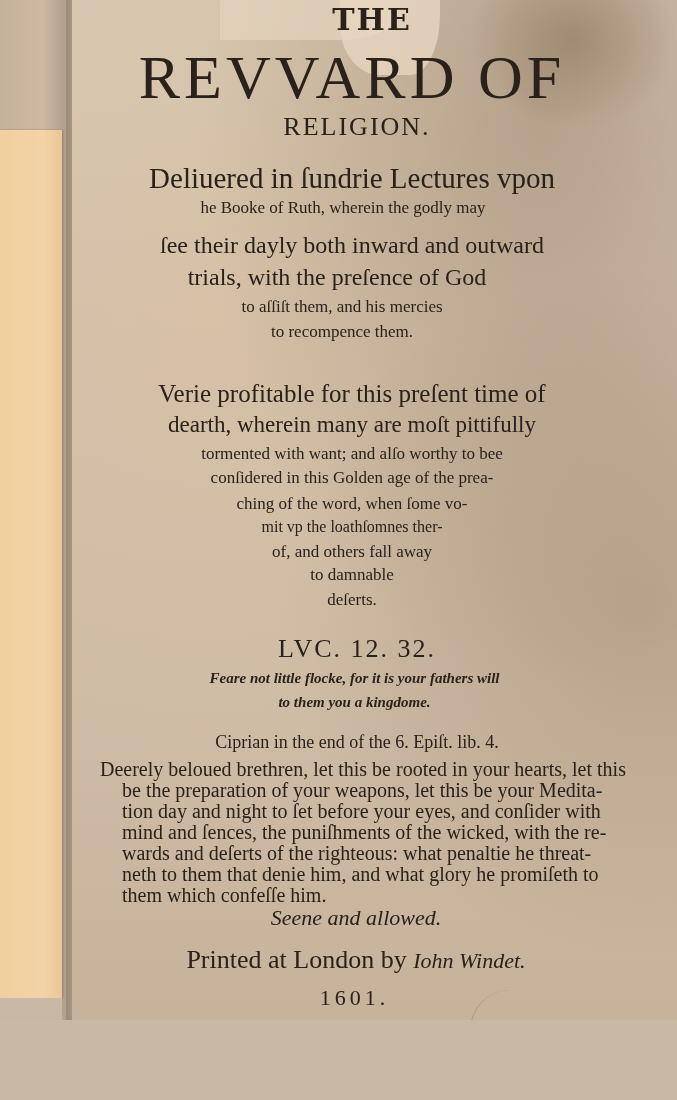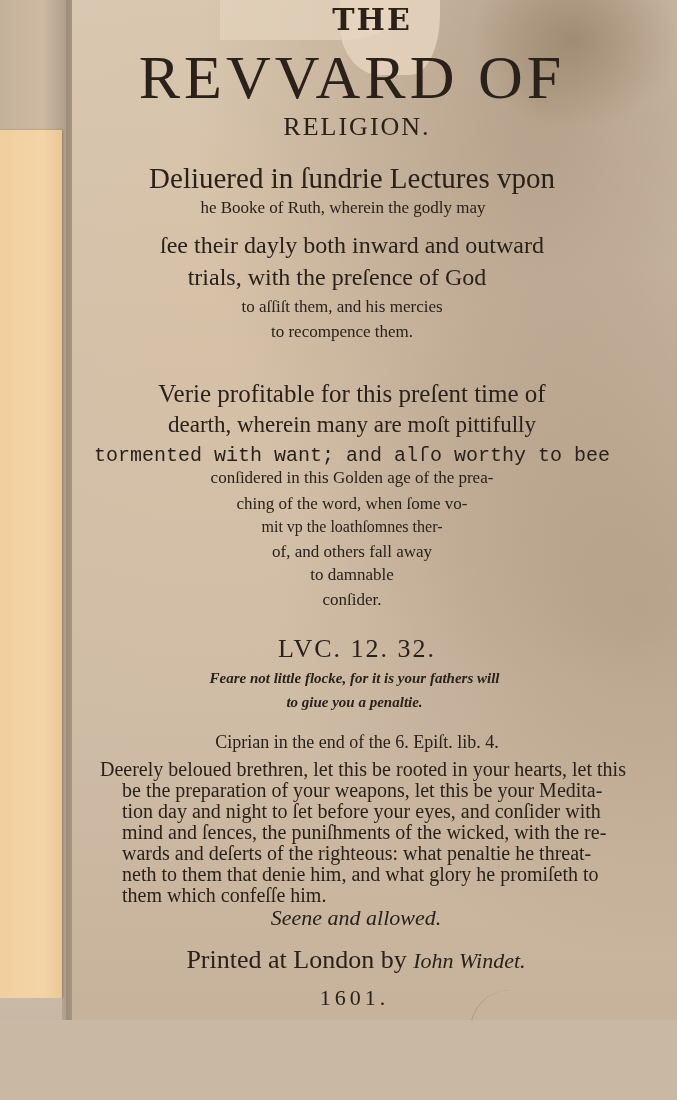--- a/index.html
+++ b/index.html
@@ -88,21 +88,21 @@
     .religion { top: 112px; font-size: 26px; letter-spacing: 2px; font-family: "Liberation Serif", serif; left: 10px;}
     .sub { font-family: "Liberation Serif", serif; }
     .s1 { top: 162px; font-size: 29px; }
     .s2 { top: 198px; font-size: 17px; left:-18px; }
     .s3 { top: 232px; font-size: 24px; }
     .s4 { top: 264px; font-size: 24px; left:-30px; }
     .s5 { top: 297px; font-size: 17px; left: -20px;}
     .s6 { top: 322px; font-size: 17px; left: -20px;}
     .v1 { top: 380px; font-size: 25px; }
     .v2 { top: 412px; font-size: 23px; }
-    .v3 { top: 444px; font-size: 20px; font-family: Liberation Mono, monospace; }
+    .v3 { top: 444px; font-size: 17px; }
     .v4 { top: 468px; font-size: 17px; }
     .v5 { top: 494px; font-size: 17px; }
     .v6 { top: 518px; font-size: 16px; }
     .v7 { top: 542px; font-size: 17px; }
     .v8 { top: 565px; font-size: 17px; }
     .v9 { top: 590px; font-size: 17px; }
     .luc { top: 634px; font-size: 26px; letter-spacing: 2px; font-family: "Liberation Serif", serif; left: 10px; }
     .q1 { top: 670px; font-size: 15px; font-style: italic; font-weight: bold; left: 5px; }
     .q2 { top: 694px; font-size: 15px; font-style: italic; font-weight: bold; left: 5px; }
     .cip-head { top: 732px; font-size: 18px; left: 10px; }
@@ -158,25 +158,25 @@
     <div class="line sub s6">to recompence them.</div>
 
     <div class="line sub v1">Verie profitable for this preſent time of</div>
     <div class="line sub v2">dearth, wherein many are moſt pittifully</div>
     <div class="line sub v3">tormented with want; and alſo worthy to bee</div>
     <div class="line sub v4">conſidered in this Golden age of the prea-</div>
     <div class="line sub v5">ching of the word, when ſome vo-</div>
     <div class="line sub v6">mit vp the loathſomnes ther-</div>
     <div class="line sub v7">of, and others fall away</div>
     <div class="line sub v8">to damnable</div>
-    <div class="line sub v9">conſider.</div>
+    <div class="line sub v9">deſerts.</div>
 
     <div class="line luc">LVC. 12. 32.</div>
     <div class="line sub q1">Feare not little flocke, for it is your fathers will</div>
-    <div class="line sub q2">to giue you a penaltie.</div>
+    <div class="line sub q2">to them you a kingdome.</div>
 
     <div class="line sub cip-head">Ciprian in the end of the 6. Epiſt. lib. 4.</div>
     <div class="cip sub c1">Deerely beloued brethren, let this be rooted in your hearts, let this</div>
     <div class="cip sub c2">be the preparation of your weapons, let this be your Medita-</div>
     <div class="cip sub c3">tion day and night to ſet before your eyes, and conſider with</div>
     <div class="cip sub c4">mind and ſences, the puniſhments of the wicked, with the re-</div>
     <div class="cip sub c5">wards and deſerts of the righteous: what penaltie he threat-</div>
     <div class="cip sub c6">neth to them that denie him, and what glory he promiſeth to</div>
     <div class="cip sub c7">them which confeſſe him.</div>
 

